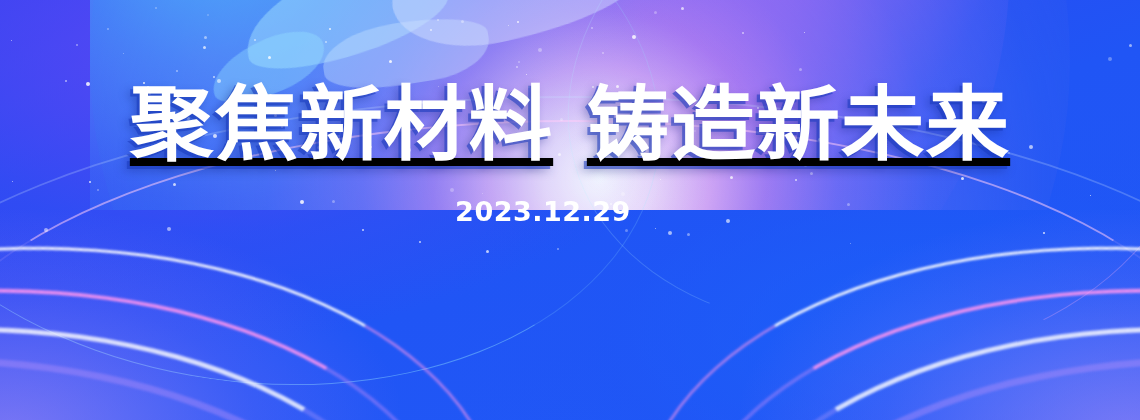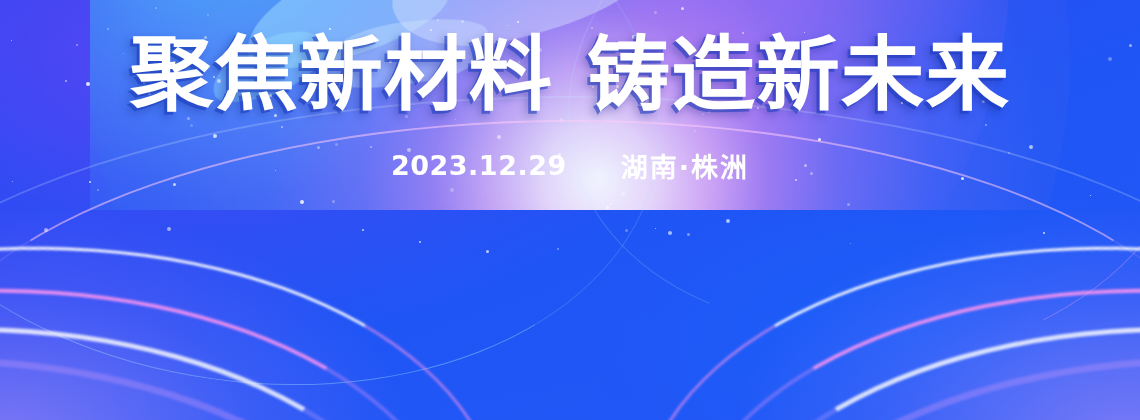--- a/index.html
+++ b/index.html
@@ -194,25 +194,26 @@
   .content {
     position: absolute;
     inset: 0;
     display: flex;
     flex-direction: column;
     align-items: center;
     z-index: 20;
   }
 
   .headline {
-    margin-top: 34px;
+    margin-top: 84px;
     display: flex;
     align-items: center;
     justify-content: center;
     white-space: nowrap;
+    text-decoration: underline;
   }
   .headline .hl-part {
     font-family: "DejaVu Sans", "Liberation Sans", sans-serif;
     font-size: 82px;
     line-height: 1;
     font-weight: 700;
     color: #ffffff;
     letter-spacing: 1px;
     text-shadow:
       -3px 3px 0 rgba(26,58,190,0.55),
@@ -420,17 +421,16 @@
     <div class="headline">
       <span class="hl-part">聚焦新材料</span>
       <span class="hl-gap"></span>
       <span class="hl-part">铸造新未来</span>
     </div>
 
 
     <div class="meta">
       <span class="date">2023.12.29</span>
       <span class="meta-gap"></span>
-      <span class="place">湖南·株洲</span>
     </div>
 
   </div>
 </div>
 
 </body></html>

